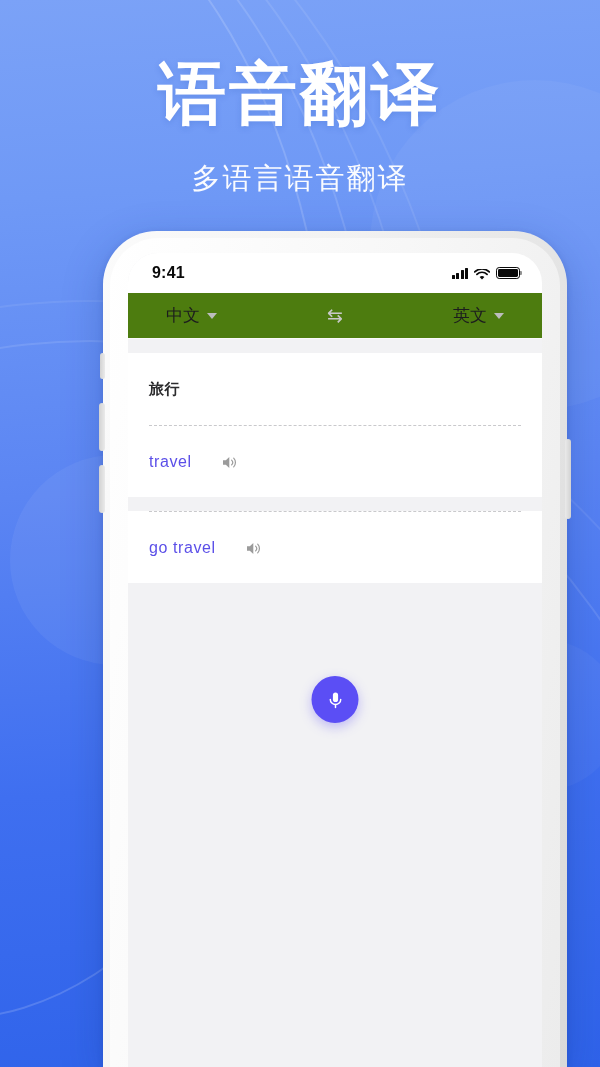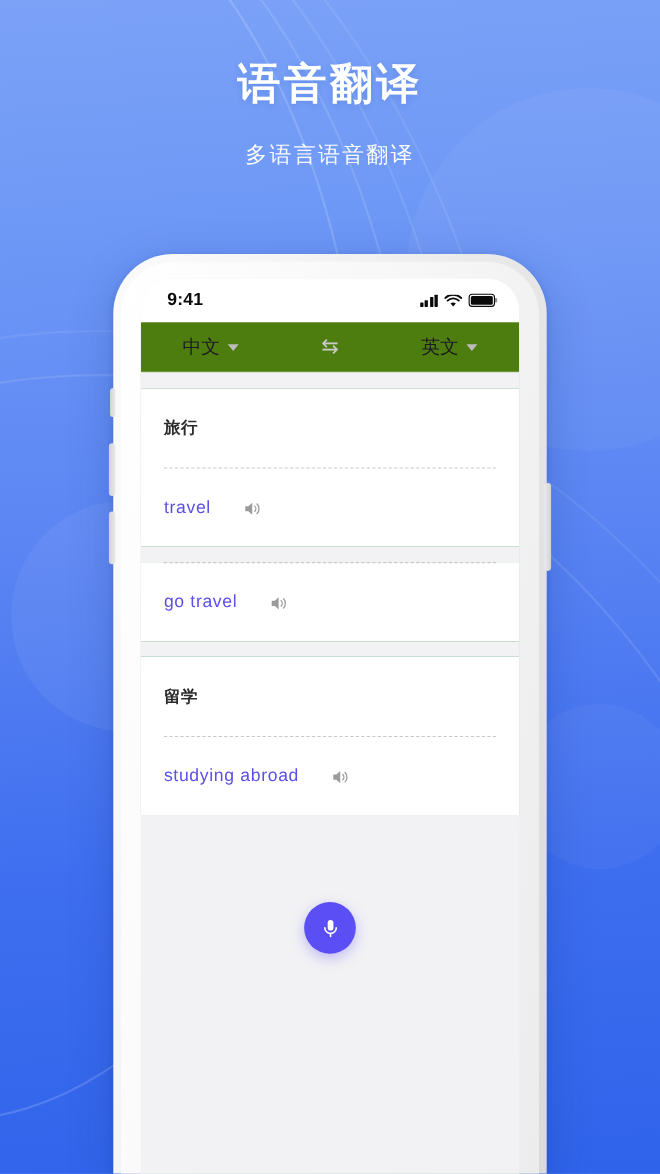--- a/index.html
+++ b/index.html
@@ -34,41 +34,41 @@
     background:rgba(255,255,255,0.055);
   }
   .blob1 { width:210px; height:210px; left:10px;  top:455px; }
   .blob2 { width:330px; height:330px; left:370px; top:80px; background:rgba(255,255,255,0.045); }
   .blob3 { width:150px; height:150px; left:470px; top:640px; background:rgba(255,255,255,0.04); }
 
   
   .headings { position:absolute; top:0; left:0; width:600px; text-align:center; z-index:5; }
   .title {
     margin-top:56px;
-    font-size:39px;
+    font-size:68px;
     font-weight:bold;
     color:#ffffff;
     letter-spacing:3px;
     line-height:1.1;
     text-shadow:0 2px 6px rgba(30,70,170,0.18);
   }
   .subtitle {
     margin-top:28px;
-    font-size:20px;
+    font-size:29px;
     color:#ffffff;
     letter-spacing:2px;
     font-weight:400;
     opacity:0.97;
   }
 
   
   .phone {
     position:absolute;
     left:103px; top:231px;
-    width:394px; height:836px;
+    width:464px; height:836px;
     z-index:6;
   }
   .phone-body {
     position:absolute; inset:0;
     background:linear-gradient(100deg,#fbfbfb 0%,#f2f2f2 40%,#e6e6e6 72%,#d9d9d9 100%);
     border-radius:54px 54px 0 0;
     box-shadow:0 12px 40px rgba(20,50,130,0.25), 0 2px 6px rgba(20,50,130,0.18);
   }
   .phone-inner-ring {
     position:absolute; left:7px; top:7px; right:7px; bottom:0;
@@ -120,21 +120,21 @@
   }
   .lang { display:flex; align-items:center; gap:7px; cursor:pointer; }
   .lang-label { font-size:17px; color:#1c1c1e; font-weight:500; }
   .caret {
     width:0;height:0;border-left:5.5px solid transparent;border-right:5.5px solid transparent;
     border-top:6px solid #bdbdbd;
   }
   .swap { font-size:19px; color:#c9c9c9; line-height:1; cursor:pointer; }
 
   
-  .content { background:#15803d; }
+  .content { background:#ec4899; }
   .gap { height:14px; background:#f2f2f4; }
   .card { background:#ffffff; padding:0 21px; }
   .card-src {
     font-size:15px; color:#2b2b2d; font-weight:600;
     padding:27px 0 26px 0; letter-spacing:0.5px;
   }
   .dash { height:1px; border-top:1px dashed #c9c9cc; }
   .card-dst {
     display:flex; align-items:center; gap:30px;
     padding:27px 0 26px 0;
@@ -245,34 +245,20 @@
             <svg width="17" height="15" viewBox="0 0 17 15">
               <path d="M1 5.2 h2.8 L7.3 2 v11 L3.8 9.8 H1 Z" fill="#9b9b9b"></path>
               <path d="M9.6 5.1 a3.4 3.4 0 0 1 0 4.8" stroke="#9b9b9b" stroke-width="1.2" fill="none" stroke-linecap="round"></path>
               <path d="M11.7 3.2 a6.2 6.2 0 0 1 0 8.6" stroke="#9b9b9b" stroke-width="1.2" fill="none" stroke-linecap="round"></path>
             </svg>
           </span>
         </div>
       </div>
 
       <div class="gap"></div>
-      <div class="card">
-        <div class="card-src">留学</div>
-        <div class="dash"></div>
-        <div class="card-dst">
-          <span class="dst-text">studying abroad</span>
-          <span class="spk">
-            <svg width="17" height="15" viewBox="0 0 17 15">
-              <path d="M1 5.2 h2.8 L7.3 2 v11 L3.8 9.8 H1 Z" fill="#9b9b9b"></path>
-              <path d="M9.6 5.1 a3.4 3.4 0 0 1 0 4.8" stroke="#9b9b9b" stroke-width="1.2" fill="none" stroke-linecap="round"></path>
-              <path d="M11.7 3.2 a6.2 6.2 0 0 1 0 8.6" stroke="#9b9b9b" stroke-width="1.2" fill="none" stroke-linecap="round"></path>
-            </svg>
-          </span>
-        </div>
-      </div>
 
     </div>
 
     <div class="filler">
       <div class="mic-btn">
         <svg width="22" height="22" viewBox="0 0 22 22">
           <rect x="8.4" y="3.4" width="5.2" height="9.6" rx="2.6" fill="#ffffff"></rect>
           <path d="M5.8 10.4 a5.2 5.2 0 0 0 10.4 0" stroke="#ffffff" stroke-width="1.5" fill="none" stroke-linecap="round"></path>
           <line x1="11" y1="15.6" x2="11" y2="18.4" stroke="#ffffff" stroke-width="1.5" stroke-linecap="round"></line>
         </svg>

